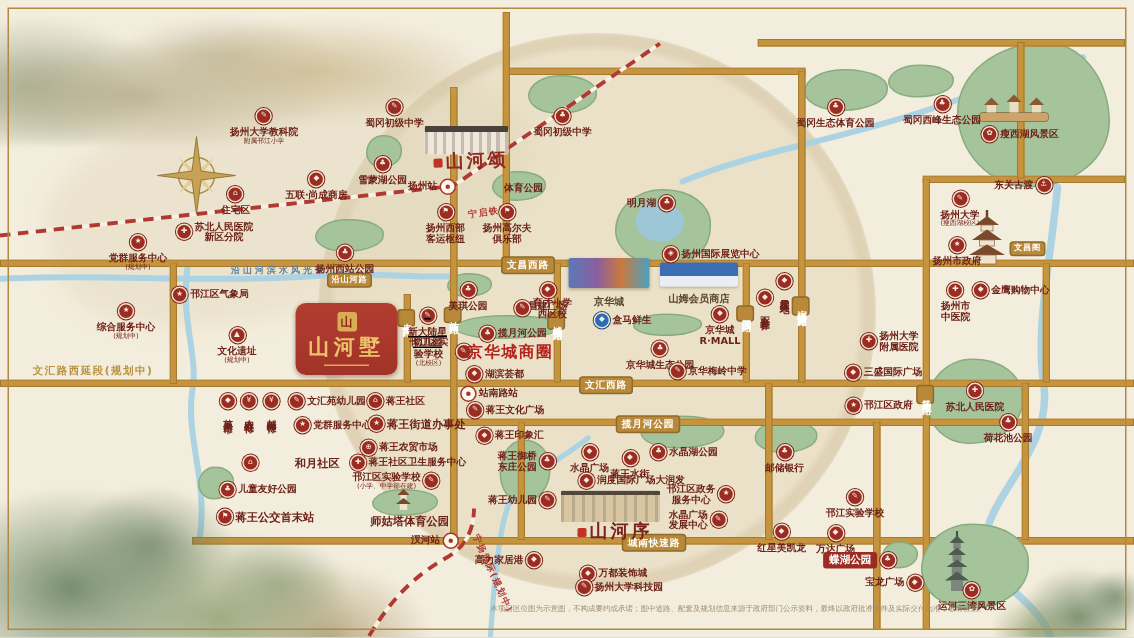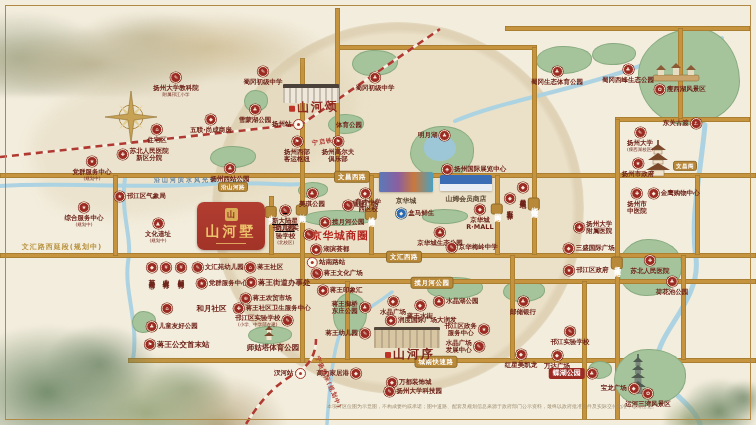--- a/index.html
+++ b/index.html
@@ -629,21 +629,21 @@
         <div class="txtcol">
           <div class="lbl">邗江实验学校</div>
         </div>
       </div>
       <div class="poi pillred" style="left: 573px; top: 368px;">
         <div class="txtcol">
           <div class="lbl">蝶湖公园</div>
         </div>
         <span class="bdg">♣</span>
       </div>
-      <div class="poi" style="left: 596px; top: 383px; margin-left: 24px;">
+      <div class="poi" style="left: 596px; top: 383px;">
         <div class="txtcol">
           <div class="lbl">宝龙广场</div>
         </div>
         <span class="bdg">◆</span>
       </div>
       <div class="poi col" style="left: 648px; top: 388px;">
         <span class="bdg">✿</span>
         <div class="txtcol">
           <div class="lbl">运河三湾风景区</div>
         </div>
@@ -659,21 +659,21 @@
         <div class="txtcol">
           <div class="lbl">万都装饰城</div>
         </div>
       </div>
       <div class="poi" style="left: 413px; top: 386px;">
         <span class="bdg">✎</span>
         <div class="txtcol">
           <div class="lbl">扬州大学科技园</div>
         </div>
       </div>
-      <div class="poi" style="left: 290px; top: 368px;">
+      <div class="poi" style="left: 290px; top: 355px;">
         <div class="txtcol">
           <div class="lbl">汊河站</div>
         </div>
         <span class="bdg rail">
           <i></i>
         </span>
       </div>
       <div class="proj-shu" style="left: 197px; top: 202px; width: 68px; height: 48px;">
         <div class="seal">山</div>
         <div class="ttl">山河墅</div>

